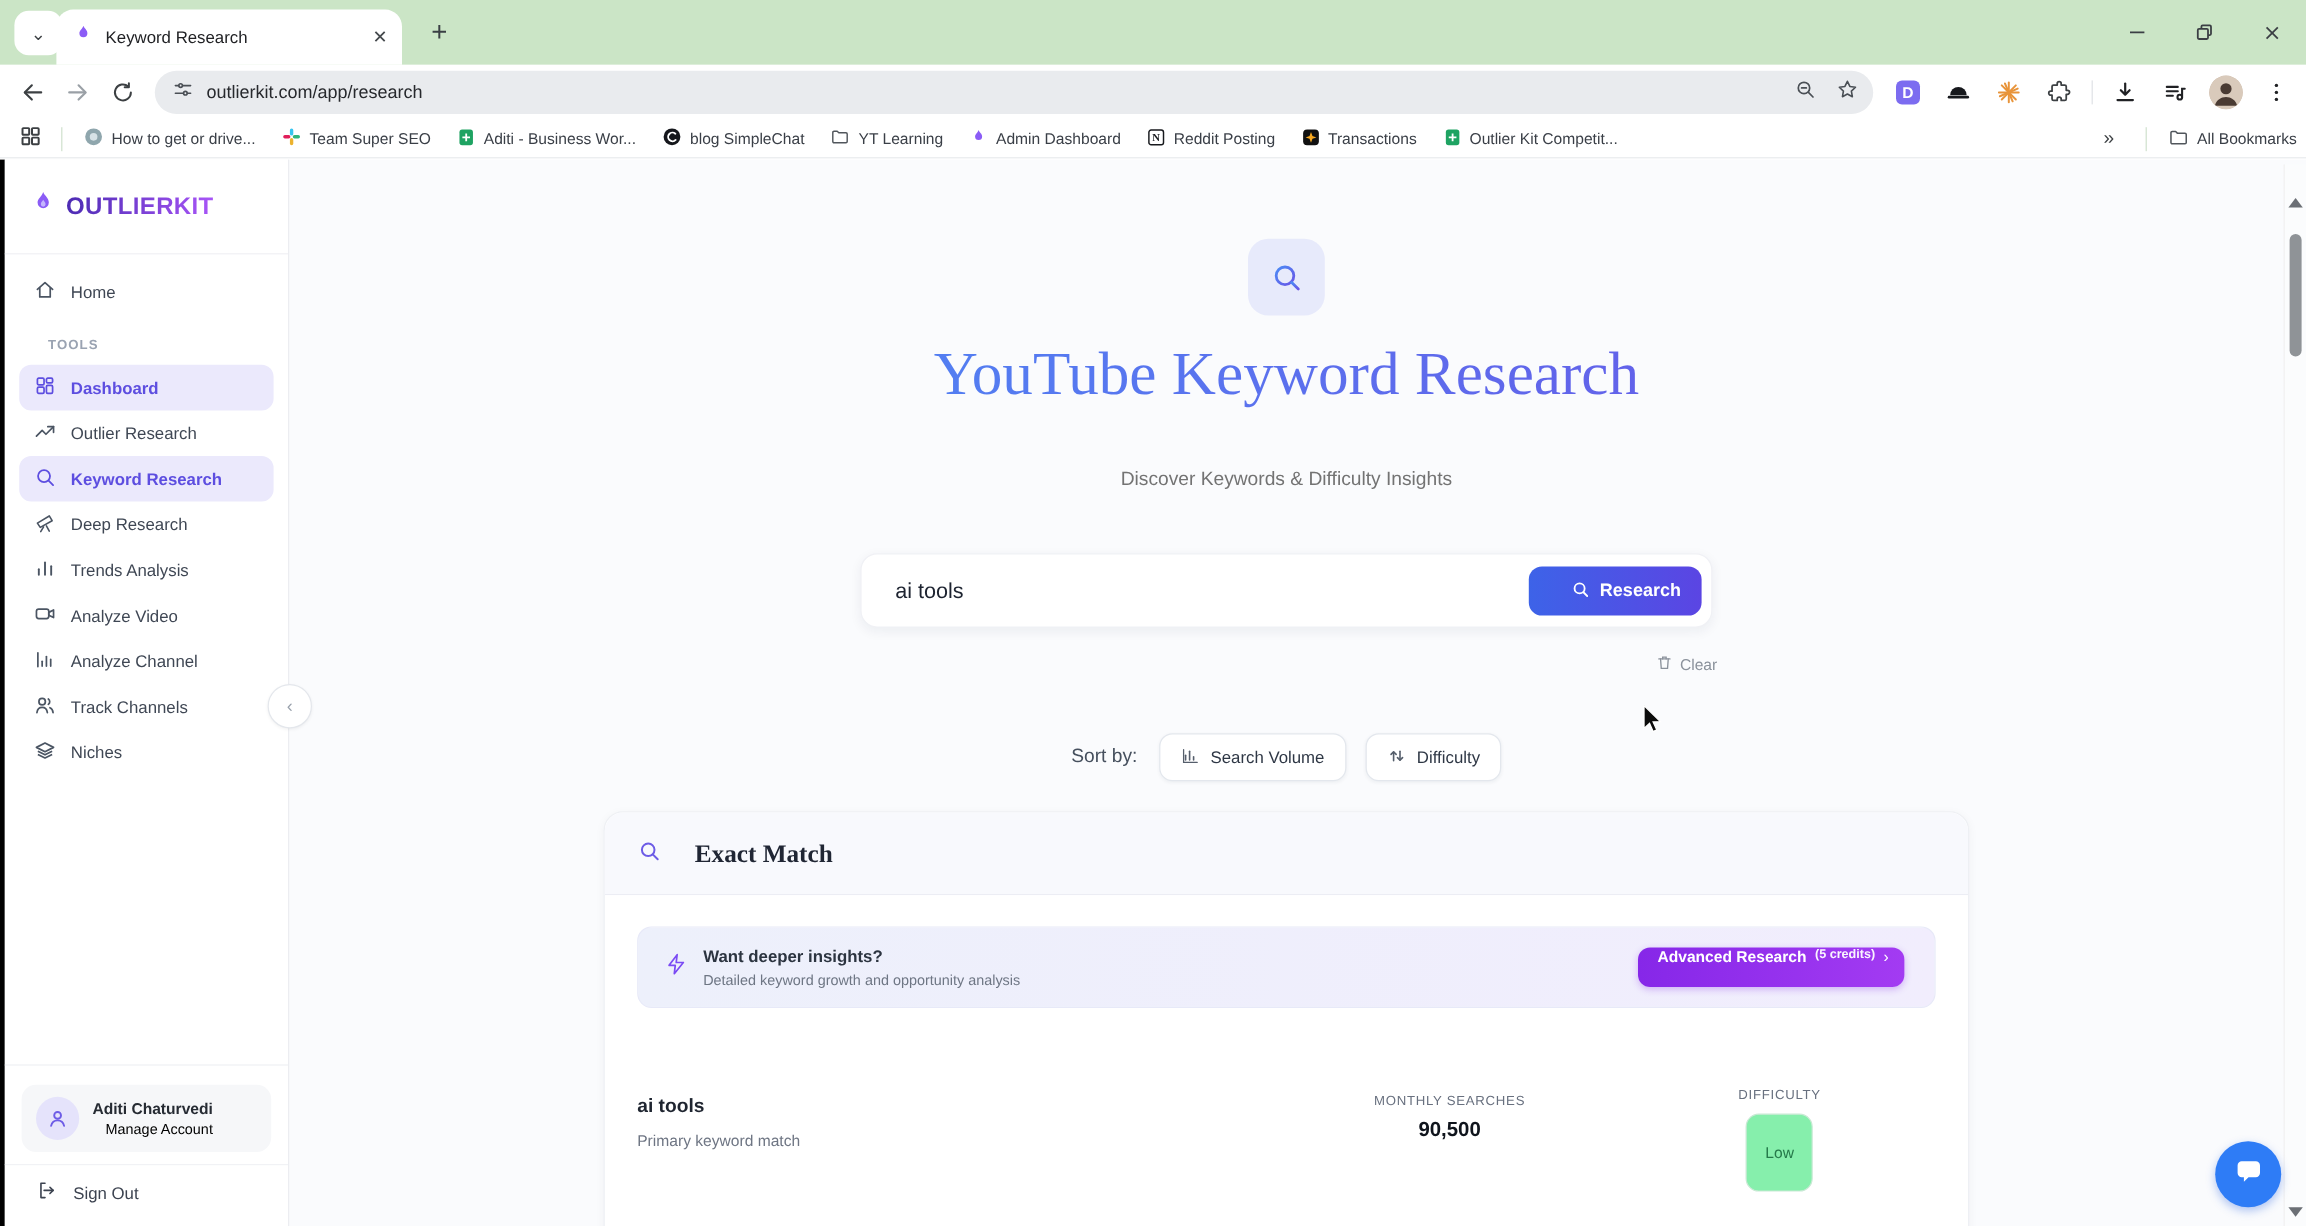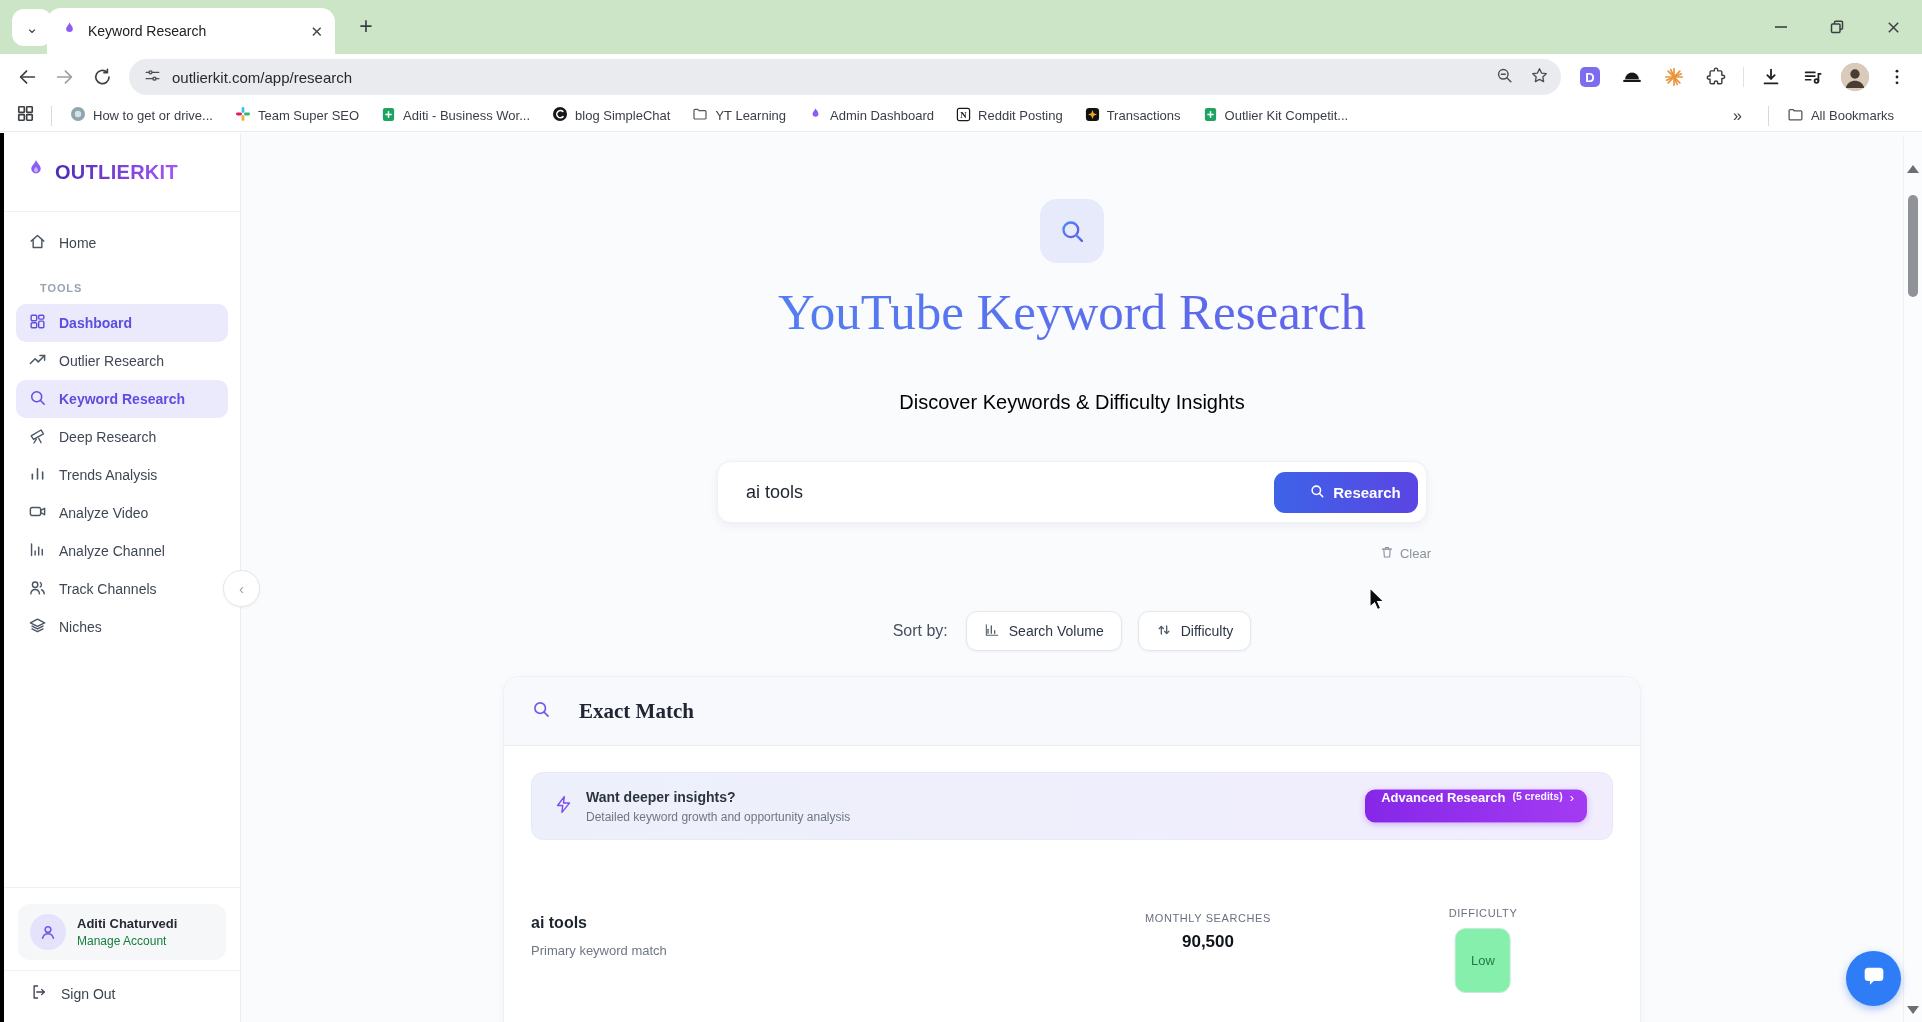--- a/index.html
+++ b/index.html
@@ -25,21 +25,21 @@
   .omni-url { flex:1; font-size:15px; color:#27292d; }
   .omni-right { display:flex; align-items:center; gap:16px; }
   .ext { background:none; border:none; display:grid; place-items:center; width:30px; height:30px; }
   .extrow { display:flex; align-items:center; gap:12px; margin-right:10px; }
   .vsep { width:1px; height:20px; background:#dfe1e5; }
   .burst { color:#e8943a; font-size:20px; line-height:1; }
   .dbadge { width:20px; height:20px; border-radius:5px; background:#7c6cf0; color:#fff; font-weight:700; font-size:13px; display:grid; place-items:center; }
   .avatar-photo { width:28px; height:28px; border-radius:50%; background:#cdb9a8; overflow:hidden; display:grid; place-items:center; }
 
   
-  .bookbar { position:absolute; left:0; top:100px; right:0; height:32px; background:#fff; border-bottom:1px solid #e8eaed; display:flex; align-items:center; padding:0 24px 0 16px; gap:10px; }
+  .bookbar { position:absolute; left:0; top:100px; right:0; height:32px; background:#fff; border-bottom:1px solid #e8eaed; display:flex; align-items:center; padding:0 4px 0 16px; gap:10px; }
   .bm { display:flex; align-items:center; gap:7px; font-size:13px; color:#3a3f47; white-space:nowrap; margin-right:12px; }
   .bm svg, .bm .fsq { flex:none; }
   .bookbar .grid-sep { width:1px; height:20px; background:#cfe0cd; margin:0 8px 0 6px; }
   .bm-spacer { flex:1; }
   .chev2 { font-size:16px; color:#3c4043; margin-right:10px; }
 
   
   .app { position:absolute; left:0; top:133px; right:0; bottom:0; background:#fafbfd; }
   .blackstrip { position:absolute; left:0; top:0; width:4px; height:100%; background:#000; }
 
@@ -50,29 +50,29 @@
   .nav { padding:12px 12px 0; }
   .sitem { height:38px; border-radius:10px; display:flex; align-items:center; gap:12px; padding:0 12px; font-size:14px; color:#3f4754; }
   .sitem svg { color:#4b5563; flex:none; }
   .sitem.active { background:#ebe9fc; color:#5d4ee0; font-weight:700; }
   .sitem.active svg { color:#5d4ee0; }
   .tools-label { font-size:11px; font-weight:700; color:#9aa3b2; letter-spacing:.9px; margin:20px 0 10px 24px; }
   .side-footer { margin-top:auto; border-top:1px solid #eef0f3; }
   .usercard { margin:16px 14px 10px; background:#f6f7f9; border-radius:12px; padding:10px 12px; display:flex; gap:11px; align-items:center; }
   .uavatar { width:36px; height:36px; border-radius:50%; background:#e5e3fb; color:#6d5ce6; display:grid; place-items:center; flex:none; }
   .uname { font-size:13px; font-weight:700; color:#262b33; }
-  .umanage { font-size:12px; color:#15803d; margin-top:3px; }
+  .umanage { font-size:12px; color:#000000; margin-top:3px;text-align:right; }
   .signout { display:flex; gap:13px; align-items:center; padding:12px 0 18px 26px; font-size:14px; color:#3c4350; border-top:1px solid #f1f2f5; margin:0 0 0 0; }
   .collapse { position:absolute; left:223px; top:437px; width:37px; height:37px; border-radius:50%; background:#fff; border:1px solid #e4e7ec; box-shadow:0 1px 3px rgba(0,0,0,.06); display:grid; place-items:center; color:#98a0ab; font-size:15px; z-index:5; }
 
   
   .main { position:absolute; left:241px; top:0; right:19px; bottom:0; overflow:hidden; }
   .hero-tile { position:absolute; top:66px; left:50%; transform:translateX(-50%); width:64px; height:64px; border-radius:17px; background:#e7eafb; display:grid; place-items:center; }
   .hero-title { position:absolute; top:150px; width:100%; text-align:center; font-family:"Liberation Serif",serif; font-size:51px; font-weight:400; background:linear-gradient(90deg,#4b8bf5 15%,#6a55e6 85%); -webkit-background-clip:text; background-clip:text; color:transparent; }
-  .hero-sub { position:absolute; top:258px; width:100%; text-align:center; font-size:20px; color:#000000; }
+  .hero-sub { position:absolute; top:258px; width:100%; text-align:center; font-size:16px; color:#737373; }
 
   .searchcard { position:absolute; top:328px; left:50%; transform:translateX(-50%); width:710px; height:62px; background:#fff; border:1px solid #f0f1f5; border-radius:14px; box-shadow:0 3px 10px rgba(25,30,60,.06); }
   .searchcard input { position:absolute; inset:0; border:none; outline:none; background:transparent; padding:0 170px 0 28px; font-size:18px; color:#1d2330; font-family:"Liberation Sans",sans-serif; }
   .research-btn { position:absolute; right:8px; top:10px; width:144px; height:41px; border:none; border-radius:11px; background:linear-gradient(90deg,#3d63e8,#5b45e3); color:#fff; font-size:15px; font-weight:700; display:flex; align-items:center; justify-content:center; gap:8px;padding-left:18px; }
   .clearrow { position:absolute; top:412px; left:50%; transform:translateX(-50%); width:718px; display:flex; justify-content:flex-end; }
   .clear-btn { display:flex; align-items:center; gap:6px; background:none; border:none; font-size:13px; color:#8b929c; }
 
   .sortrow { position:absolute; top:478px; width:100%; display:flex; justify-content:center; align-items:center; gap:16px; }
   .sort-label { font-size:16px; color:#46505e; margin-right:2px; }
   .pill { height:40px; background:#fff; border:1px solid #e3e7ed; border-radius:11px; box-shadow:0 1px 3px rgba(25,30,60,.05); display:flex; align-items:center; gap:9px; padding:0 17px; font-size:14px; color:#2e3745; }

